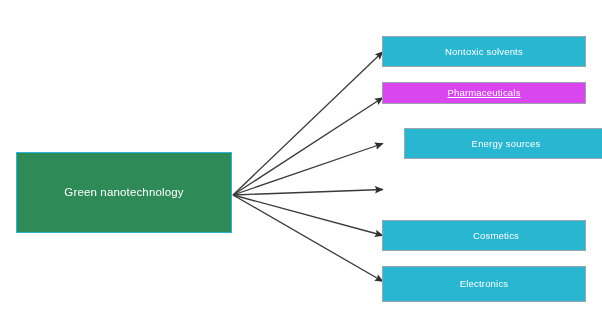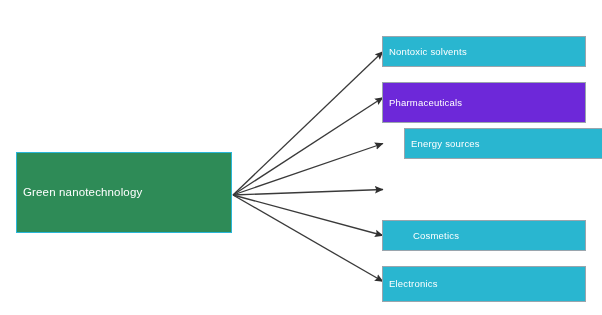--- a/index.html
+++ b/index.html
@@ -24,20 +24,21 @@
     top: 0;
     width: 602px;
     height: 315px;
     pointer-events: none;
   }
   .node {
     position: absolute;
     box-sizing: border-box;
     display: flex;
     align-items: center;
+    justify-content: center;
     text-align: center;
     color: #ffffff;
     line-height: 1.2;
   }
   .node-source {
     background: #2e8b57;
     border: 1.5px solid #29b6d8;
     font-size: 11.5px;
     letter-spacing: 0.15px;
   }
@@ -74,21 +75,21 @@
   </svg>
 
   <div class="node node-source" style="left: 16px; top: 152px; width: 216px; height: 81px; background: rgb(46, 139, 87); border-color: rgb(41, 182, 216); color: rgb(255, 255, 255);">
     <span class="node-label">Green nanotechnology</span>
   </div>
 
   <div class="node node-target" style="left: 382px; top: 36px; width: 204px; height: 31px; background: rgb(41, 182, 208); border-color: rgb(154, 165, 173); color: rgb(255, 255, 255);">
     <span class="node-label">Nontoxic solvents</span>
   </div>
 
-  <div class="node node-target" style="left: 382px; top: 82px; width: 204px; height: 41px; background: #6d28d9; border-color: rgb(154, 165, 173); color: rgb(255, 255, 255);">
+  <div class="node node-target" style="left: 382px; top: 82px; width: 204px; height: 22px; background: #d946ef; border-color: rgb(154, 165, 173); color: rgb(255, 255, 255); text-decoration: underline;">
     <span class="node-label">Pharmaceuticals</span>
   </div>
 
   <div class="node node-target" style="left: 404px; top: 128px; width: 204px; height: 31px; background: rgb(41, 182, 208); border-color: rgb(154, 165, 173); color: rgb(255, 255, 255);">
     <span class="node-label">Energy sources</span>
   </div>
 
 
   <div class="node node-target" style="left: 382px; top: 220px; width: 204px; height: 31px; background: rgb(41, 182, 208); border-color: rgb(154, 165, 173); color: rgb(255, 255, 255); padding-left: 24px;">
     <span class="node-label">Cosmetics</span>

